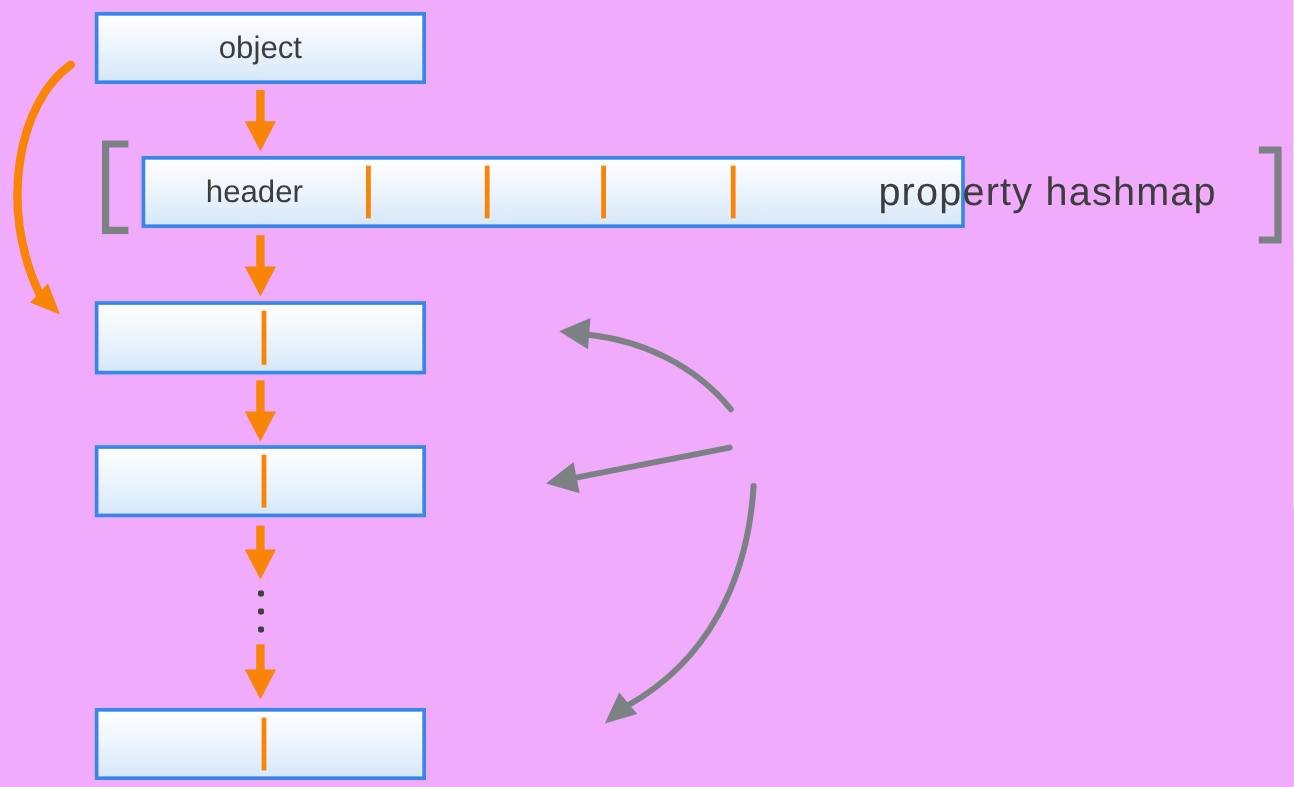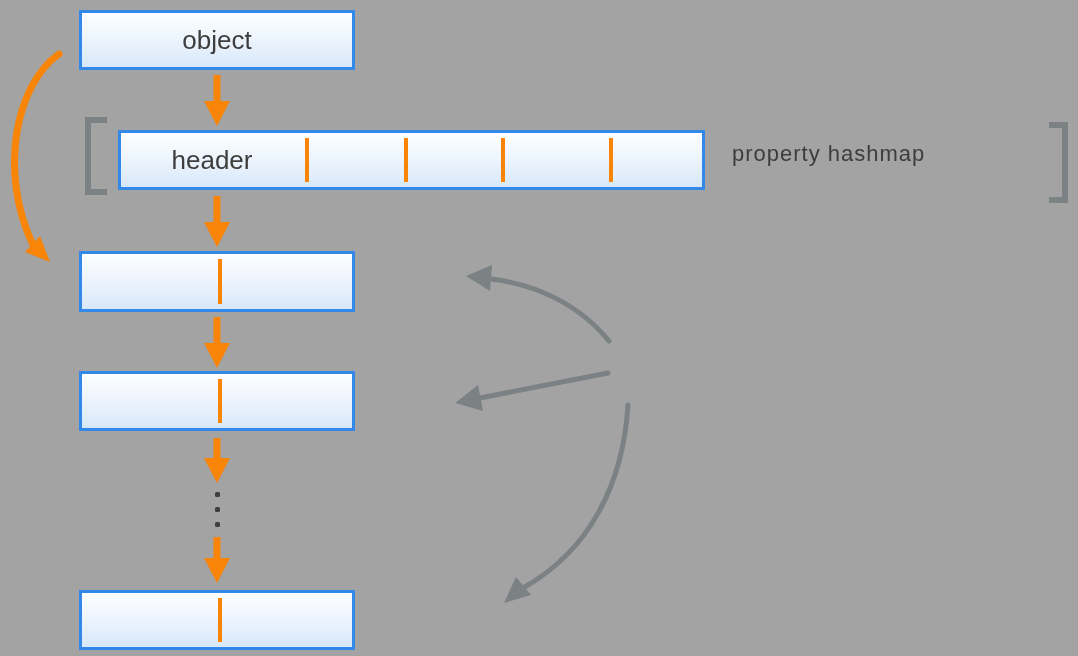--- a/index.html
+++ b/index.html
@@ -5,37 +5,37 @@
   :root{
     --box-border:#3489e8;
     --box-fill-top:#fdfeff;
     --box-fill-bottom:#d7e8fa;
     --orange:#f88408;
     --gray:#7c8184;
     --text:#3d3d3d;
   }
   html,body{margin:0;padding:0;background:#ffffff;}
   .canvas{
-    position:relative;width:1078px;height:656px;background:#a3a3a3;
+    position:relative;width:1078px;height:656px;background:#f0abfc;
     font-family:"Liberation Sans", sans-serif;color:var(--text);overflow:hidden;
   }
   .overlay{position:absolute;left:0;top:0;width:1078px;height:656px;z-index:1;}
   .box{
     position:absolute;box-sizing:border-box;z-index:2;
     border:3px solid var(--box-border);
     background:linear-gradient(180deg, var(--box-fill-top) 0%, #eef5fd 45%, var(--box-fill-bottom) 100%);
   }
   .box-label{
     position:absolute;left:0;right:0;top:50%;transform:translateY(-50%);
     text-align:center;font-size:26px;color:var(--text);
   }
   .header-label{right:auto;width:182px;}
   .vdiv{position:absolute;width:4px;top:5px;bottom:5px;background:var(--orange);z-index:3;}
   .big-label{
-    position:absolute;z-index:2;font-size:22px;letter-spacing:1px;
+    position:absolute;z-index:2;font-size:33px;letter-spacing:1px;
     color:var(--text);white-space:nowrap;
   }
   .oa-line{stroke:var(--orange);stroke-width:7;fill:none;}
   .oa-head{fill:var(--orange);stroke:none;}
   .curve-orange{stroke:var(--orange);stroke-width:7;fill:none;stroke-linecap:round;}
   .ga-line{stroke:var(--gray);stroke-width:5;fill:none;stroke-linecap:round;}
   .ga-head{fill:var(--gray);stroke:none;}
   .bracket{stroke:var(--gray);stroke-width:6;fill:none;stroke-linecap:square;}
   .ellipsis{position:absolute;left:215px;top:492px;z-index:2;width:5px;}
   .dot{width:5px;height:5px;border-radius:1.5px;background:#3f3f3f;margin-bottom:10px;}
@@ -94,21 +94,21 @@
     <g>
       <path class="ga-line" d="M628 405 C623 485, 589 551, 523 588"></path>
       <polygon class="ga-head" points="504,603 531,595 516,577"></polygon>
     </g>
   </svg>
 
   <div class="box" style="left:79px;top:10px;width:276px;height:60px;">
     <span class="box-label">object</span>
   </div>
 
-  <div class="box" style="left:118px;top:130px;width:587px;height:60px;">
+  <div class="box" style="left:118px;top:130px;width:686px;height:60px;">
     <span class="box-label header-label">header</span>
     <div class="vdiv" style="left:184px;"></div>
     <div class="vdiv" style="left:283px;"></div>
     <div class="vdiv" style="left:380px;"></div>
     <div class="vdiv" style="left:488px;"></div>
   </div>
 
   <div class="big-label" style="left:732px;top:141px;">property hashmap</div>
 
   <div class="box" style="left:79px;top:251px;width:276px;height:61px;">

